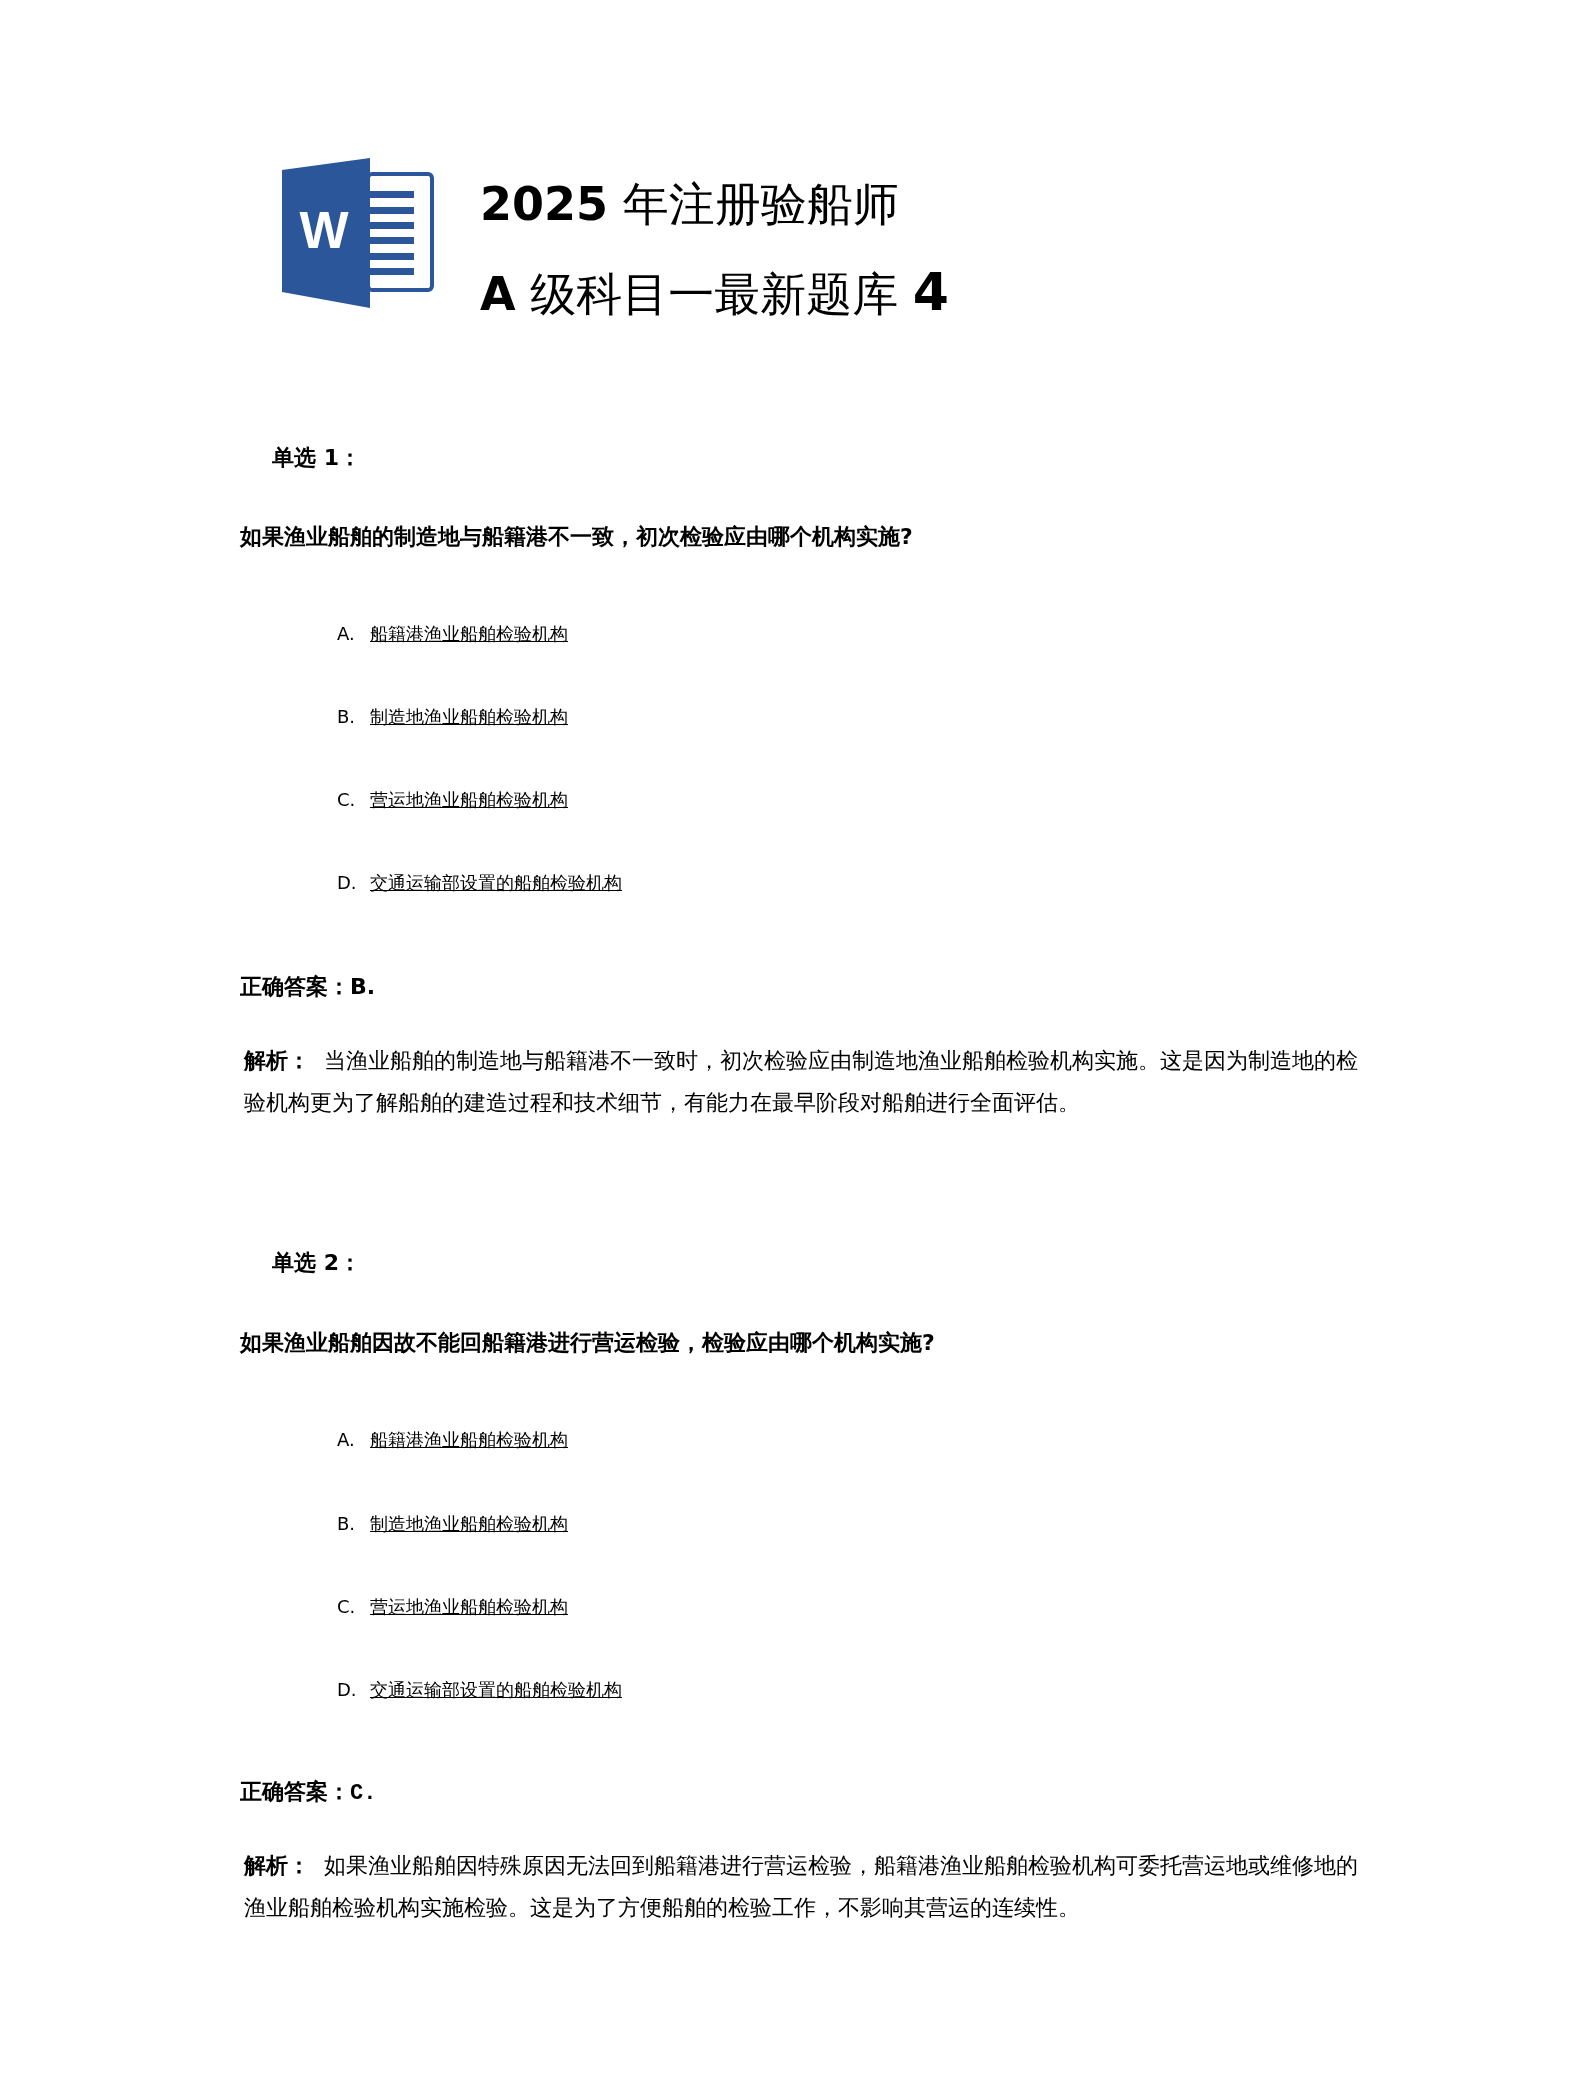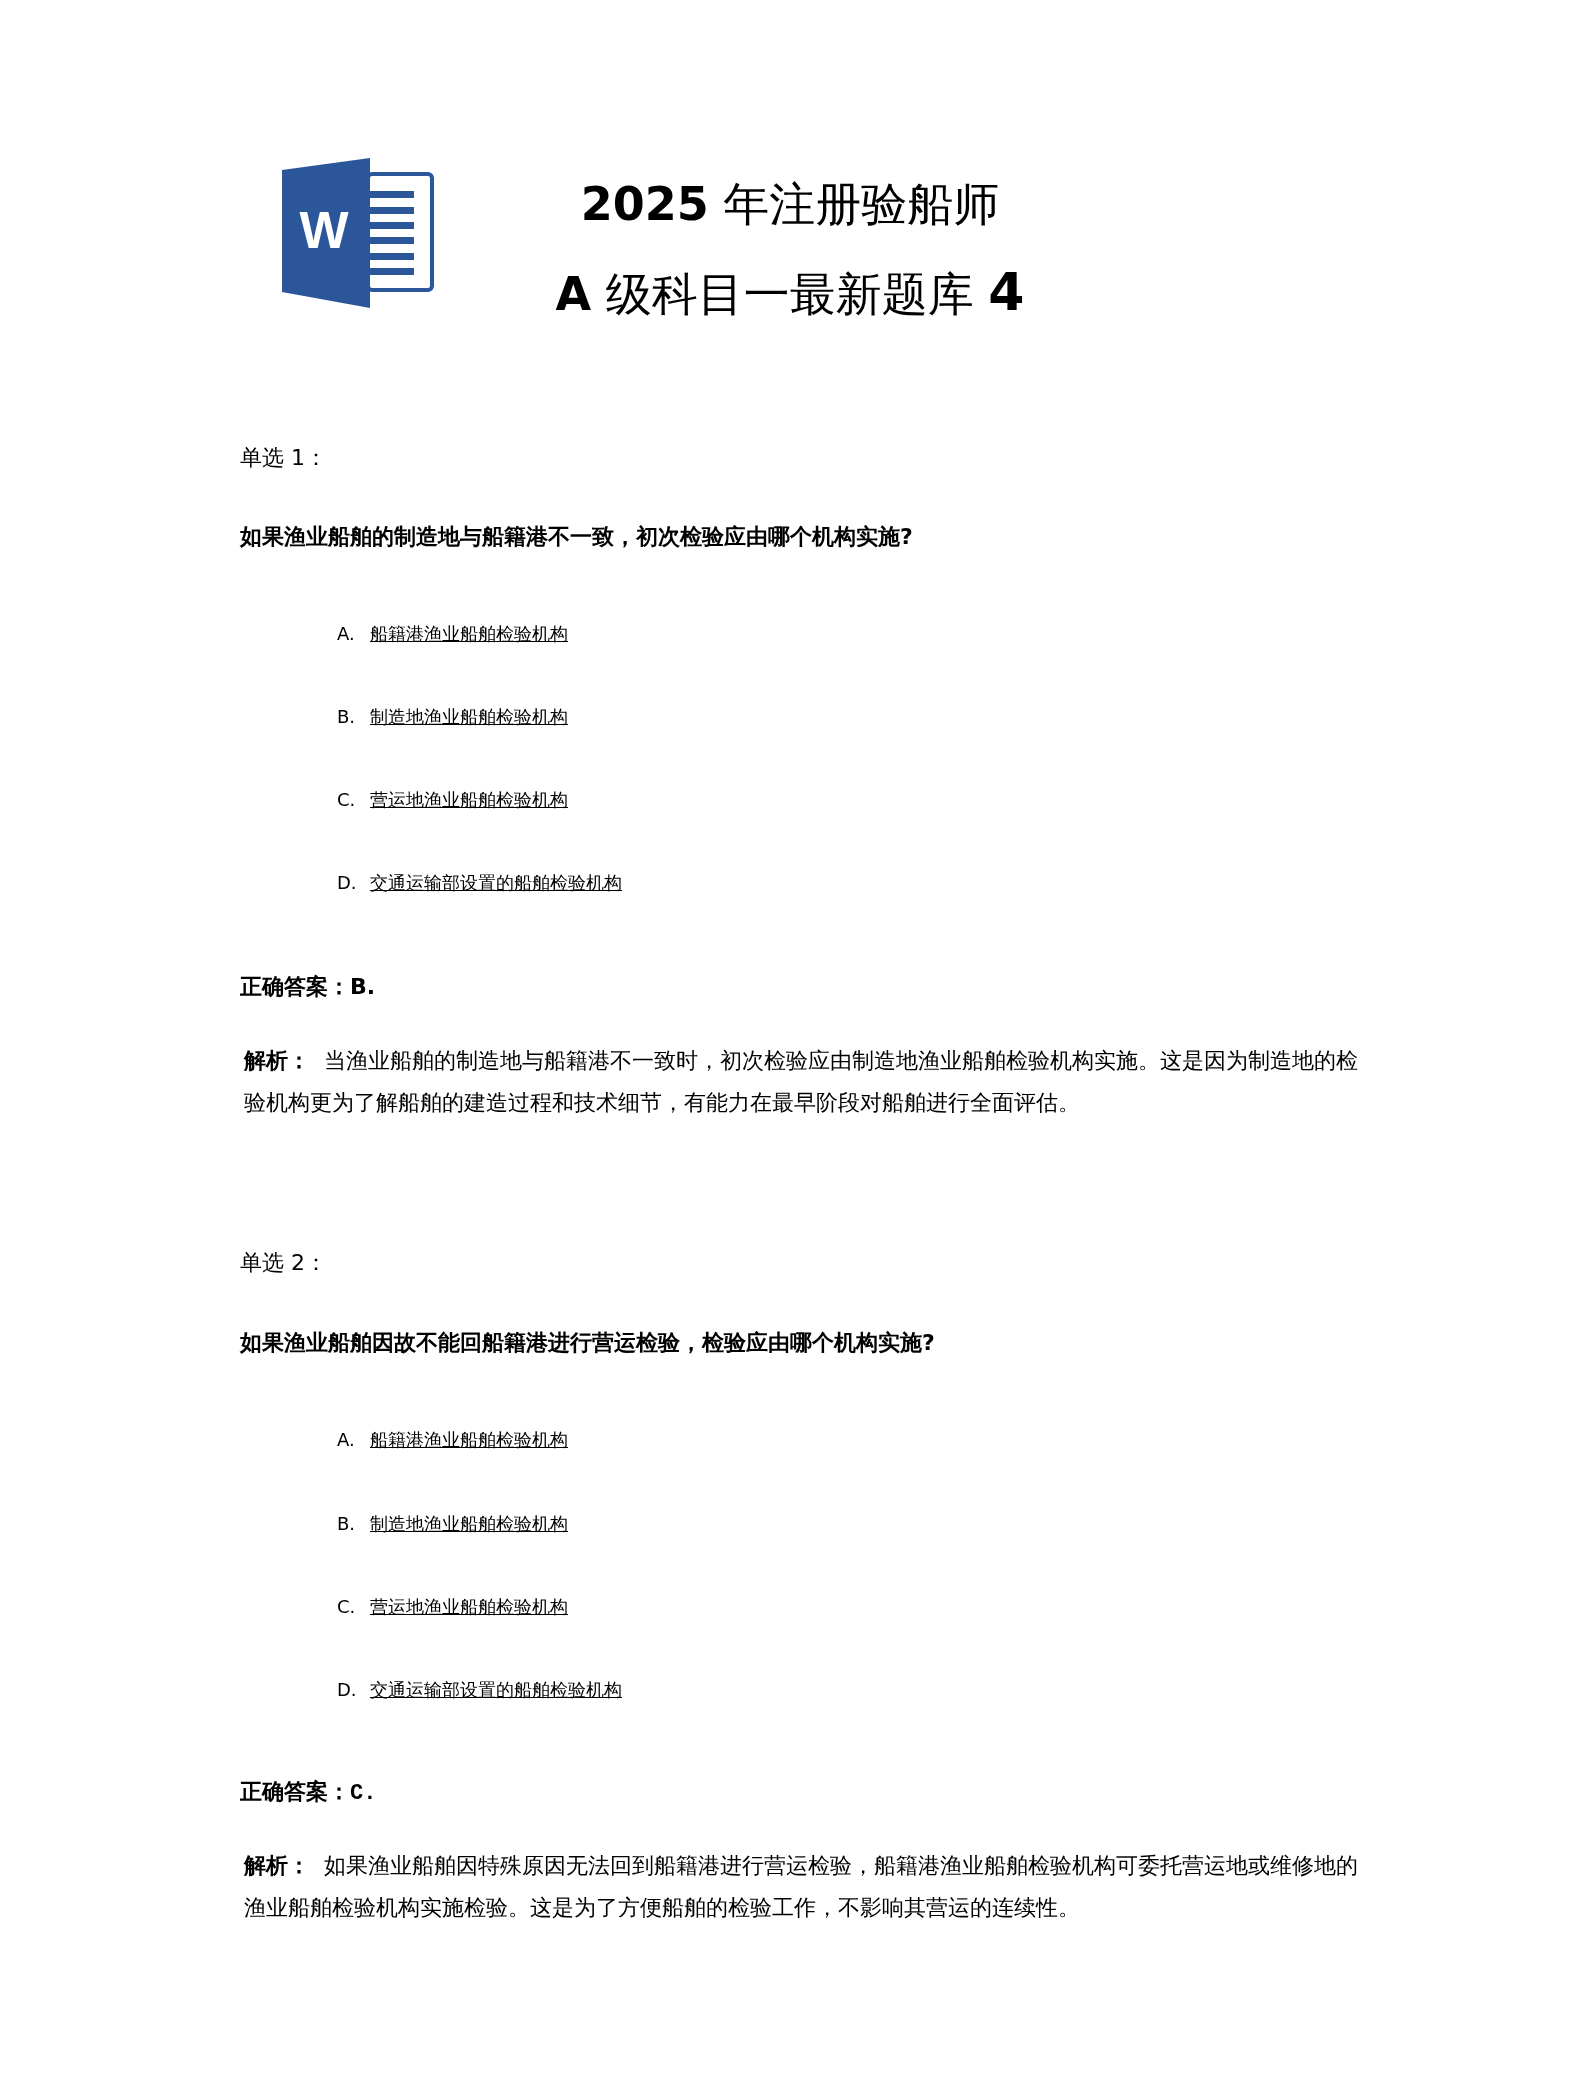--- a/index.html
+++ b/index.html
@@ -1,23 +1,23 @@
 <!DOCTYPE html>
 <html><head>
 <meta charset="utf-8">
 <style>
   html, body { margin:0; padding:0; background:#ffffff; }
   body { width:1587px; height:2084px; position:relative; overflow:hidden;
          font-family:"DejaVu Sans","Liberation Sans",sans-serif; color:#000; }
   .abs { position:absolute; white-space:nowrap; }
   .word-icon { position:absolute; left:280px; top:158px; width:156px; height:150px; }
-  .title { position:absolute; left:480px; width:620px; text-align:center;
+  .title { position:absolute; left:480px; width:620px; 
            font-family:"DejaVu Serif","Liberation Serif",serif; font-size:46px; line-height:56px; }
   .title .num { font-family:"DejaVu Sans","Liberation Sans",sans-serif; font-weight:bold; }
-  .q-label { font-size:22px; font-weight:normal; }
+  .q-label { font-size:22px; font-weight:bold;margin-left:32px; }
   .q-text { font-size:22px; font-weight:bold; }
   .opt { font-size:18px;text-decoration:underline; }
   .opt .letter { display:inline-block; width:33px; }
   .answer { font-size:22px; font-weight:bold; }
   .explain { position:absolute; left:244px; width:1115px; font-size:22px; line-height:42px; }
   .explain .lbl { font-weight:bold; margin-right:14px; }
 </style>
 </head>
 <body>
 

